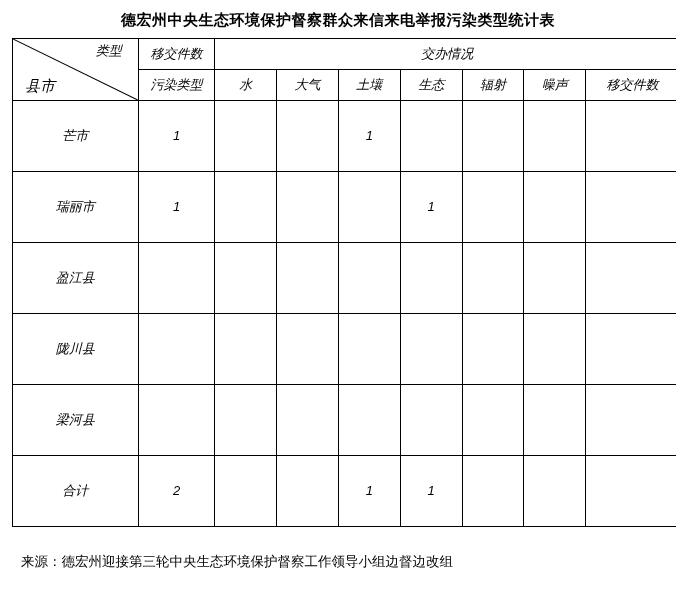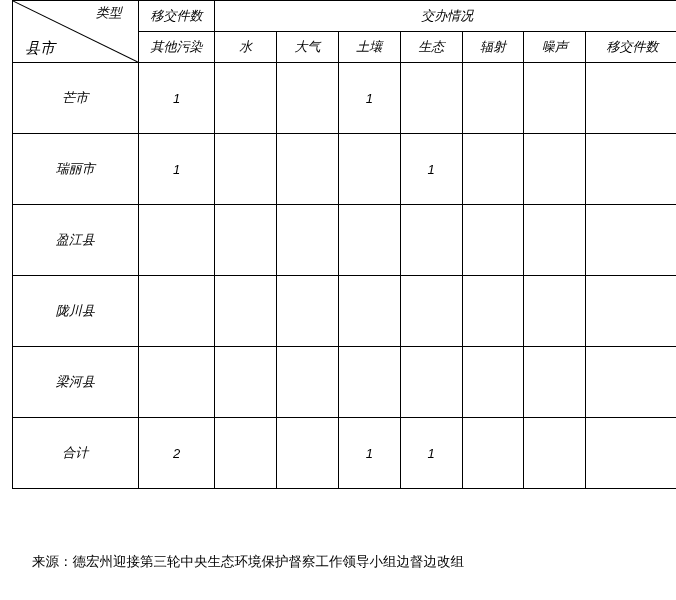--- a/index.html
+++ b/index.html
@@ -88,31 +88,32 @@
     height: 30px;
   }
   .data-row td {
     height: 70px;
   }
   .row-name {
     font-size: 13px;
   }
   .source {
     position: absolute;
-    left: 32px;
+    left: 21px;
     bottom: 28px;
     font-size: 13.5px;
     line-height: 1.4;
   }
 </style>
 </head>
 <body>
 
 <div class="page">
 
+  <div class="doc-title">德宏州中央生态环境保护督察群众来信来电举报污染类型统计表</div>
 
   <div class="table-wrap">
     <table class="stat-table">
       <colgroup>
         <col class="col-region">
         <col class="col-handle">
         <col class="col-type">
         <col class="col-type">
         <col class="col-type">
         <col class="col-type">
@@ -126,21 +127,21 @@
             <svg class="diag" viewBox="0 0 118 60" preserveAspectRatio="none">
               <line x1="0" y1="0" x2="118" y2="60" stroke="#000000" stroke-width="1"></line>
             </svg>
             <span class="lbl-type">类型</span>
             <span class="lbl-county">县市</span>
           </td>
           <td class="handle-title">移交件数</td>
           <td class="pollution-title" colspan="7">交办情况</td>
         </tr>
         <tr class="hdr-row2">
-          <td>其他污染</td>
+          <td>污染类型</td>
           <td>水</td>
           <td>大气</td>
           <td>土壤</td>
           <td>生态</td>
           <td>辐射</td>
           <td>噪声</td>
           <td>移交件数</td>
         </tr>
 
         <tr class="data-row">

